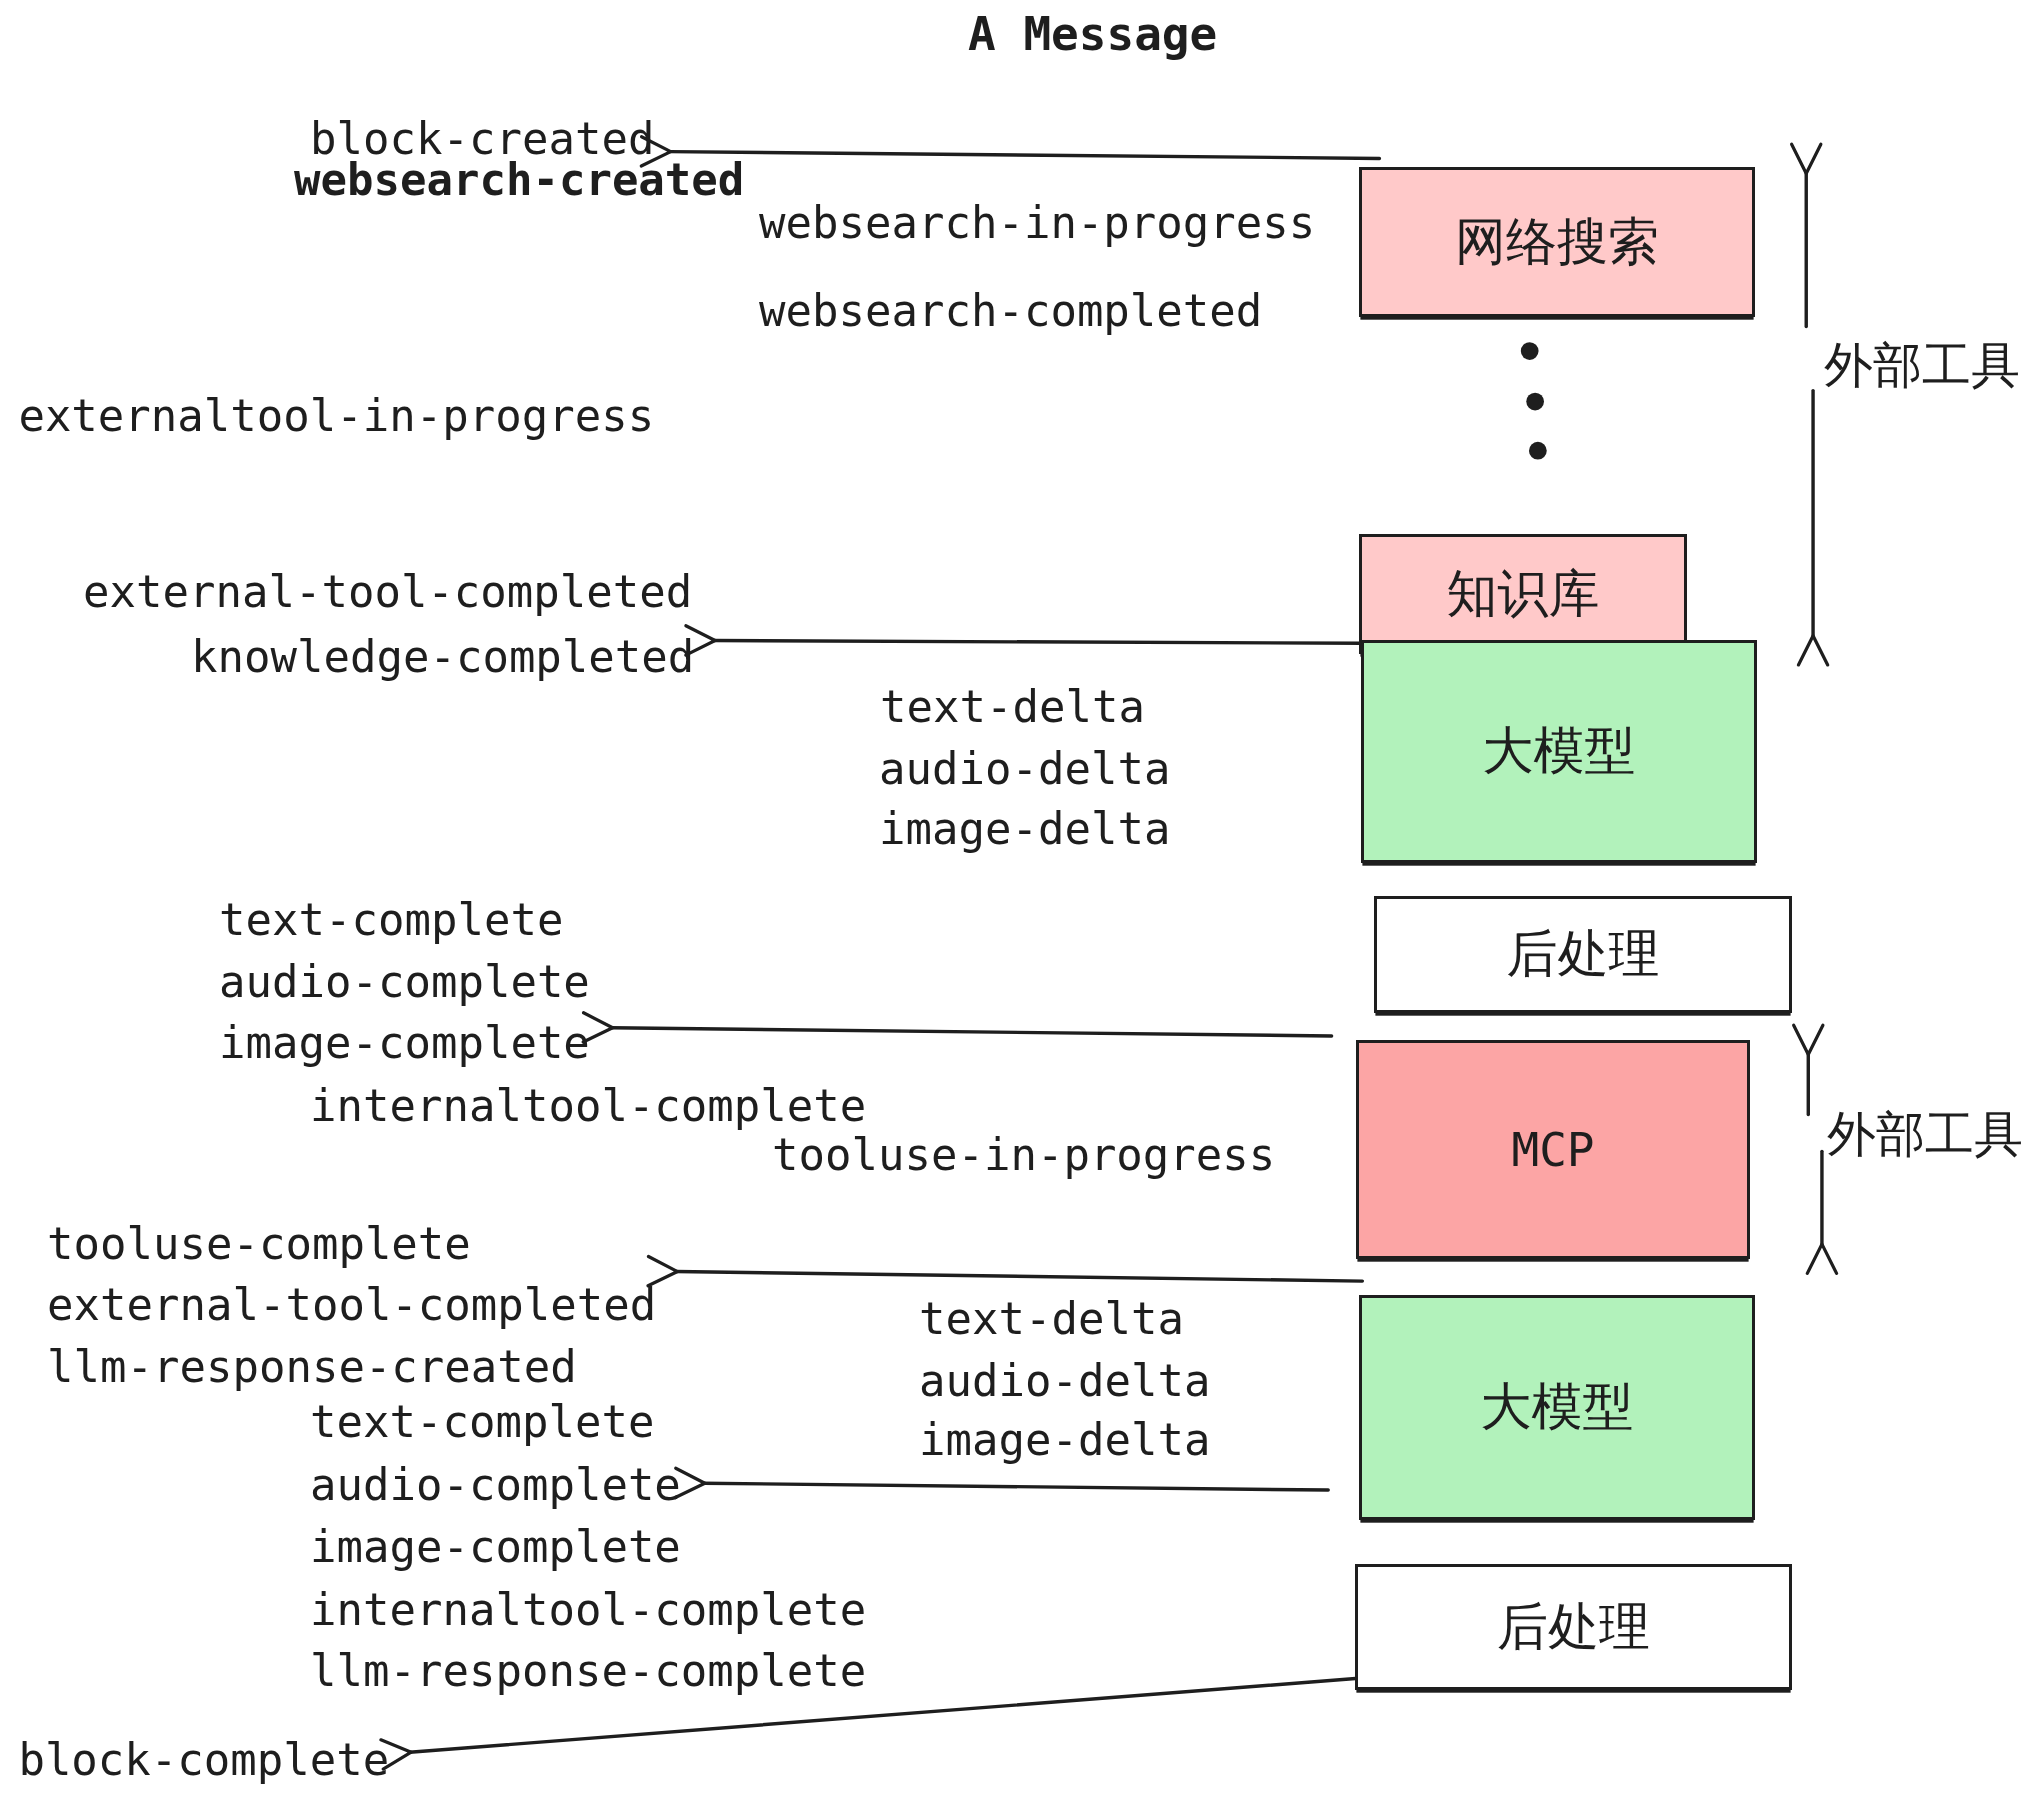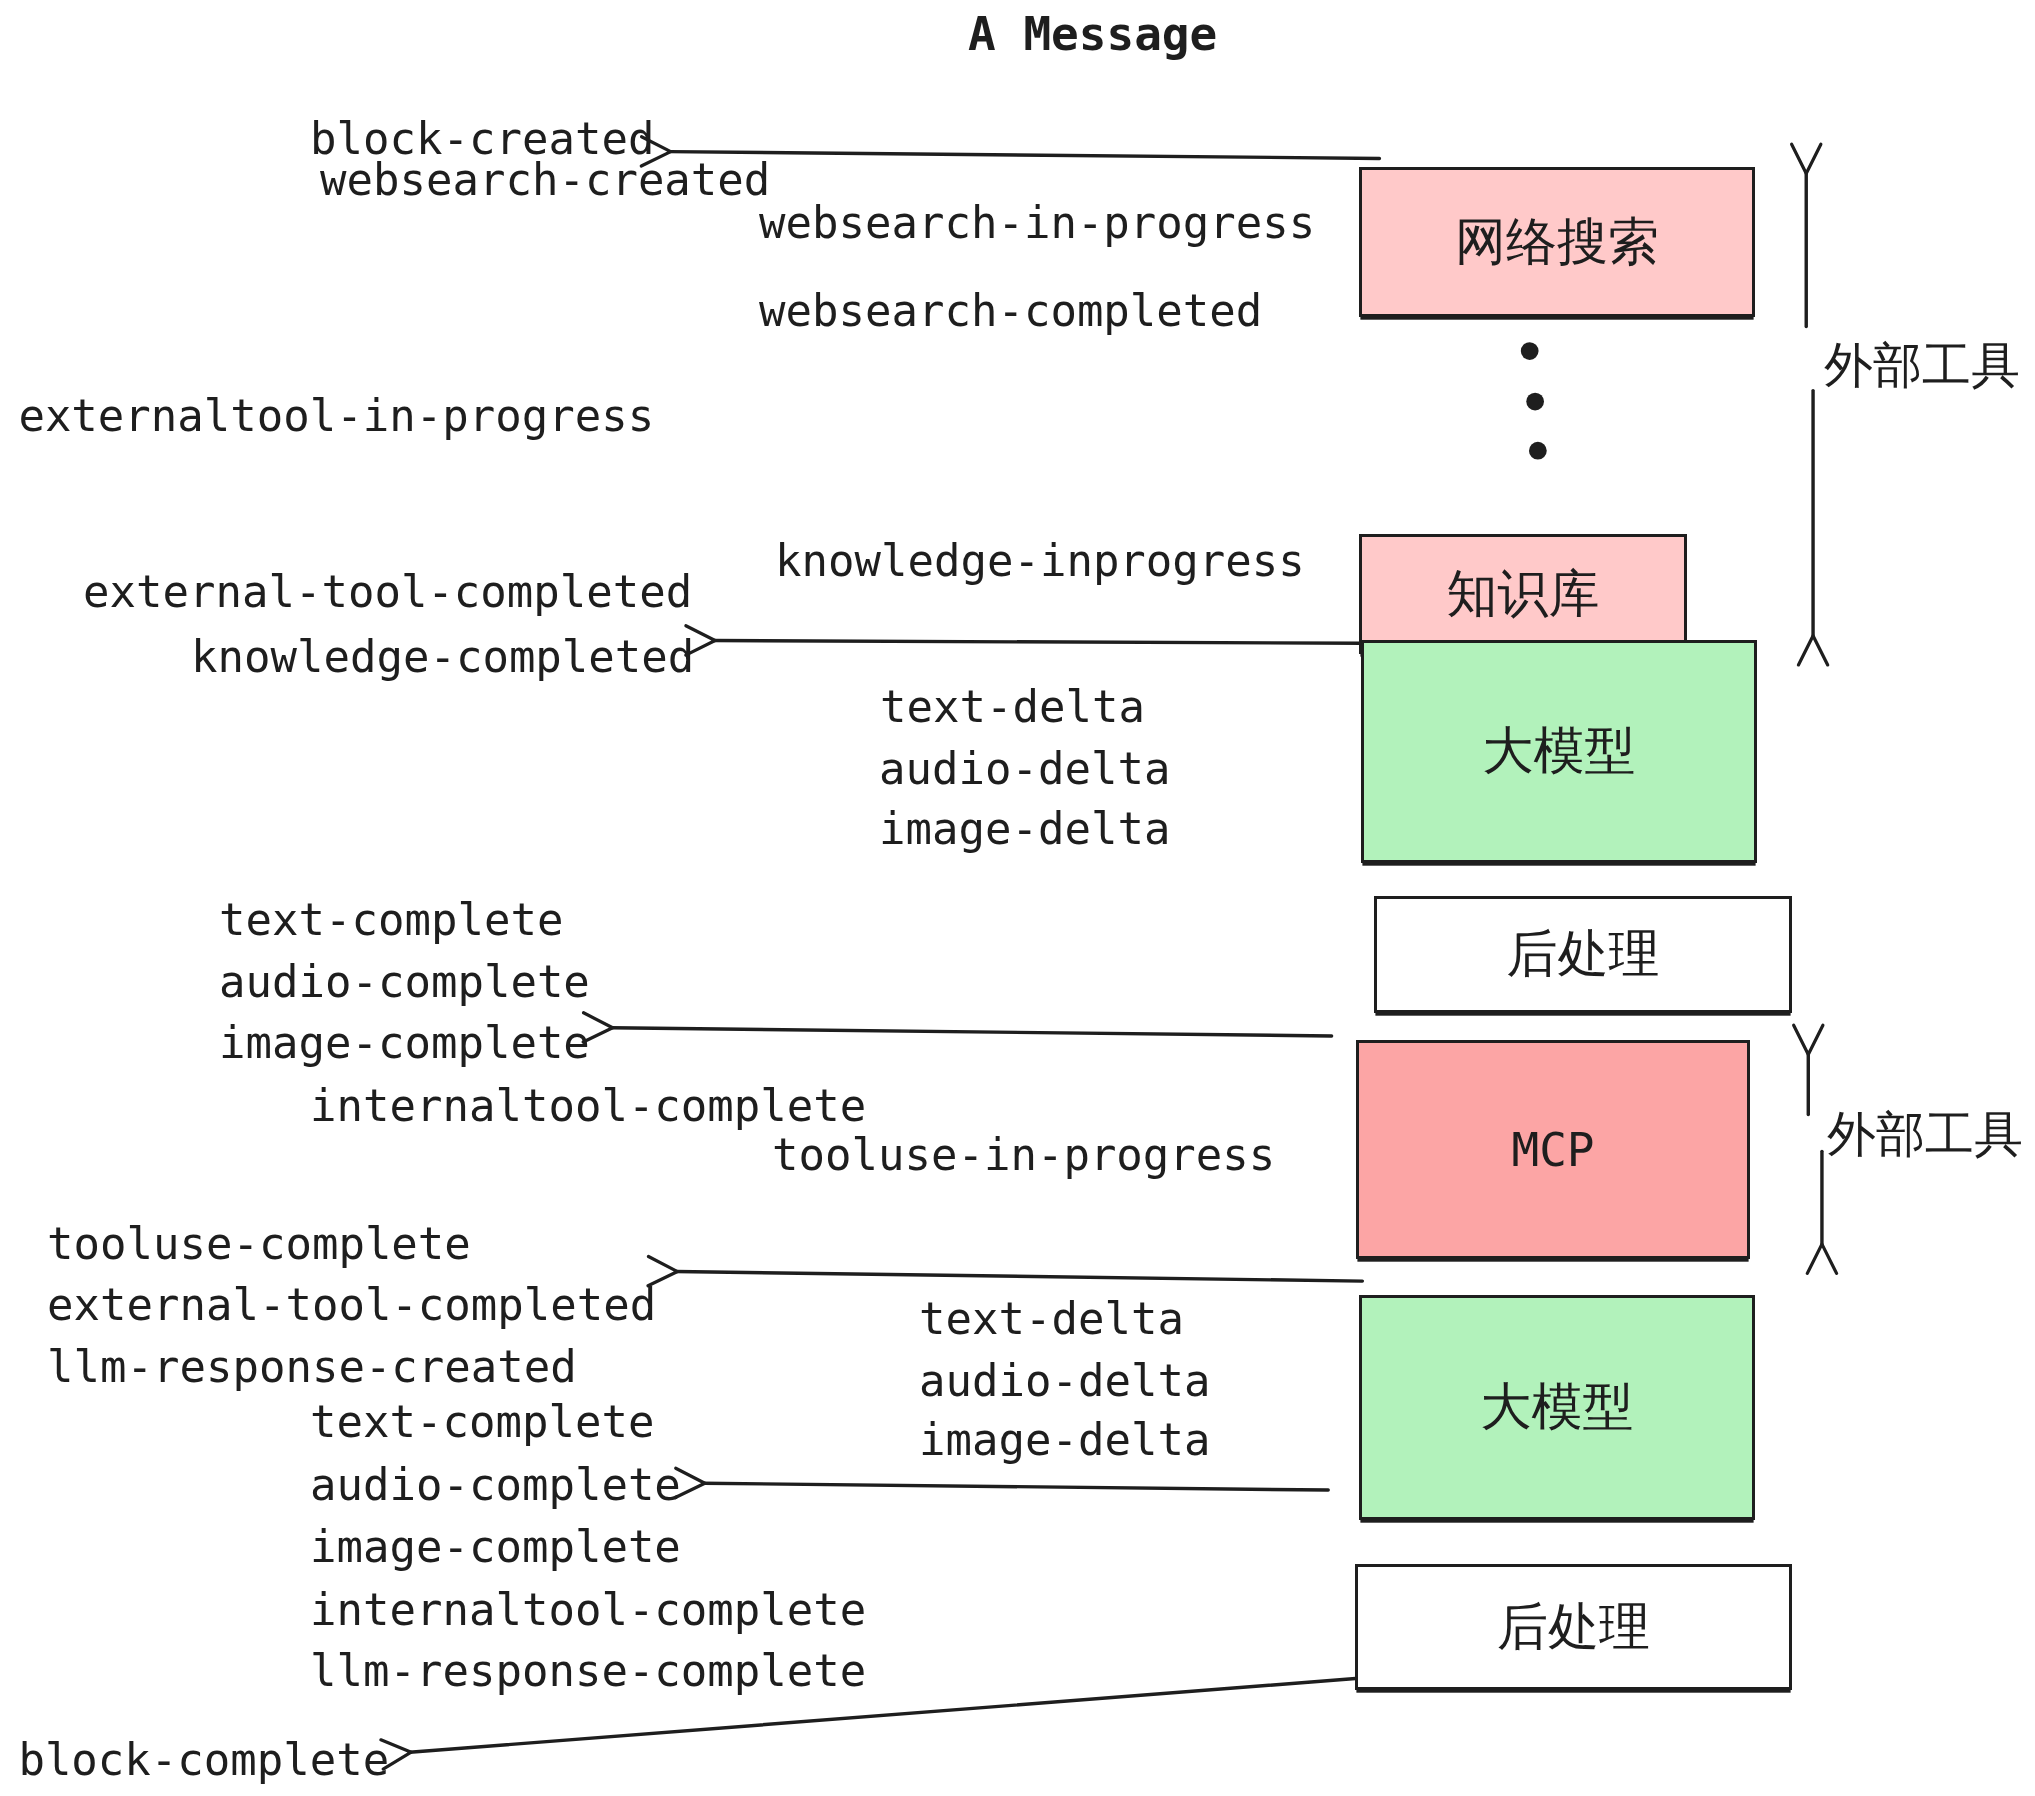--- a/index.html
+++ b/index.html
@@ -44,25 +44,24 @@
     <g fill="#1e1e1e">
       <circle cx="2240" cy="514" r="13"></circle>
       <circle cx="2248" cy="588" r="13"></circle>
       <circle cx="2252" cy="660" r="13"></circle>
     </g>
   </svg>
 
   <div class="label title" style="left:968px;top:10.2px;">A Message</div>
 
   <div class="label" style="left:310px;top:96px;margin-top:20px;">block-created</div>
-  <div class="label" style="left:320px;top:157px;">websearch-created</div>
+  <div class="label" style="left:294px;top:157px;font-weight:bold;">websearch-created</div>
   <div class="label" style="left:759px;top:200px;text-align:center;">websearch-in-progress</div>
   <div class="label" style="left:759px;top:288px;">websearch-completed</div>
   <div class="label" style="left:18.4px;top:393px;">externaltool-in-progress</div>
-  <div class="label" style="left:775px;top:538px;">knowledge-inprogress</div>
   <div class="label" style="left:83px;top:569px;">external-tool-completed</div>
   <div class="label" style="left:191px;top:634px;">knowledge-completed</div>
 
   <div class="label" style="left:880px;top:684px;">text-delta</div>
   <div class="label" style="left:879px;top:746px;">audio-delta</div>
   <div class="label" style="left:879px;top:806px;">image-delta</div>
 
   <div class="label" style="left:219px;top:897px;">text-complete</div>
   <div class="label" style="left:219px;top:959px;">audio-complete</div>
   <div class="label" style="left:219px;top:1020px;">image-complete</div>

